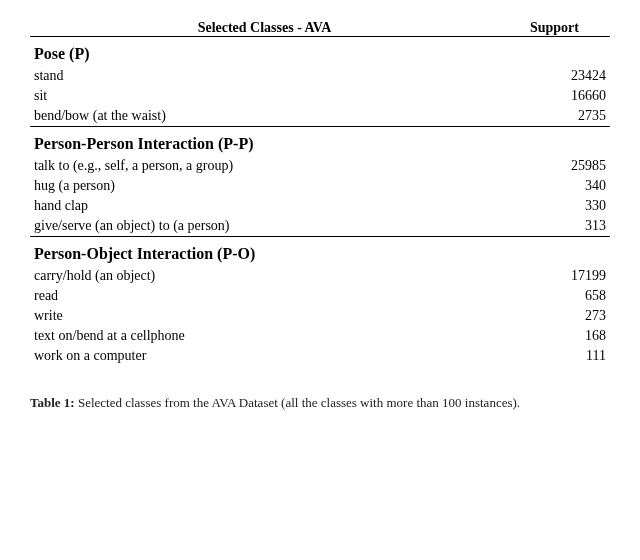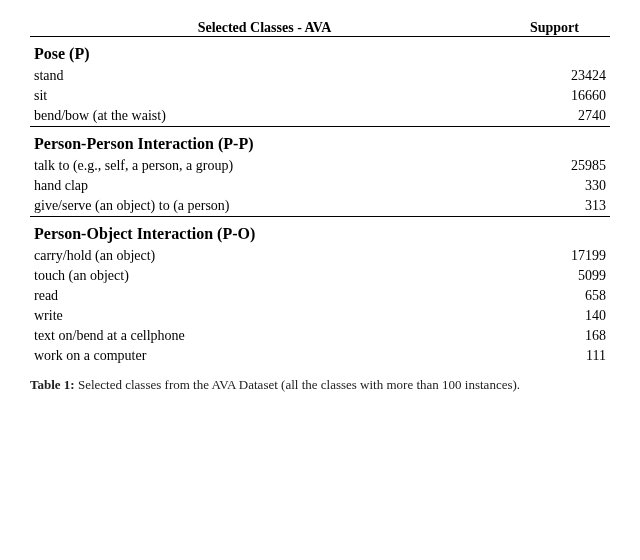--- a/index.html
+++ b/index.html
@@ -29,21 +29,21 @@
     .data-row td {
       padding: 2px 4px;
       font-size: 14px;
     }
 
     .data-row td.support-val {
       text-align: right;
     }
 
     .caption {
-      margin-top: 10px;
+      margin-top: 28px;
       font-size: 13px;
       color: #222;
       line-height: 1.4;
     }
 
     .caption strong {
       font-weight: bold;
     }
 
     table {
@@ -68,55 +68,55 @@
       <tr class="data-row">
         <td>stand</td>
         <td class="support-val">23424</td>
       </tr>
       <tr class="data-row">
         <td>sit</td>
         <td class="support-val">16660</td>
       </tr>
       <tr class="data-row">
         <td>bend/bow (at the waist)</td>
-        <td class="support-val">2740</td>
+        <td class="support-val">2735</td>
       </tr>
       <tr class="section-header">
         <td colspan="2">Person-Person Interaction (P-P)</td>
       </tr>
       <tr class="data-row">
         <td>talk to (e.g., self, a person, a group)</td>
         <td class="support-val">25985</td>
+      </tr>
+      <tr class="data-row">
+        <td>hug (a person)</td>
+        <td class="support-val">340</td>
       </tr>
       <tr class="data-row">
         <td>hand clap</td>
         <td class="support-val">330</td>
       </tr>
       <tr class="data-row">
         <td>give/serve (an object) to (a person)</td>
         <td class="support-val">313</td>
       </tr>
       <tr class="section-header">
         <td colspan="2">Person-Object Interaction (P-O)</td>
       </tr>
       <tr class="data-row">
         <td>carry/hold (an object)</td>
         <td class="support-val">17199</td>
       </tr>
       <tr class="data-row">
-        <td>touch (an object)</td>
-        <td class="support-val">5099</td>
-      </tr>
-      <tr class="data-row">
         <td>read</td>
         <td class="support-val">658</td>
       </tr>
       <tr class="data-row">
         <td>write</td>
-        <td class="support-val">140</td>
+        <td class="support-val">273</td>
       </tr>
       <tr class="data-row">
         <td>text on/bend at a cellphone</td>
         <td class="support-val">168</td>
       </tr>
       <tr class="data-row">
         <td>work on a computer</td>
         <td class="support-val">111</td>
       </tr>
     </tbody>

